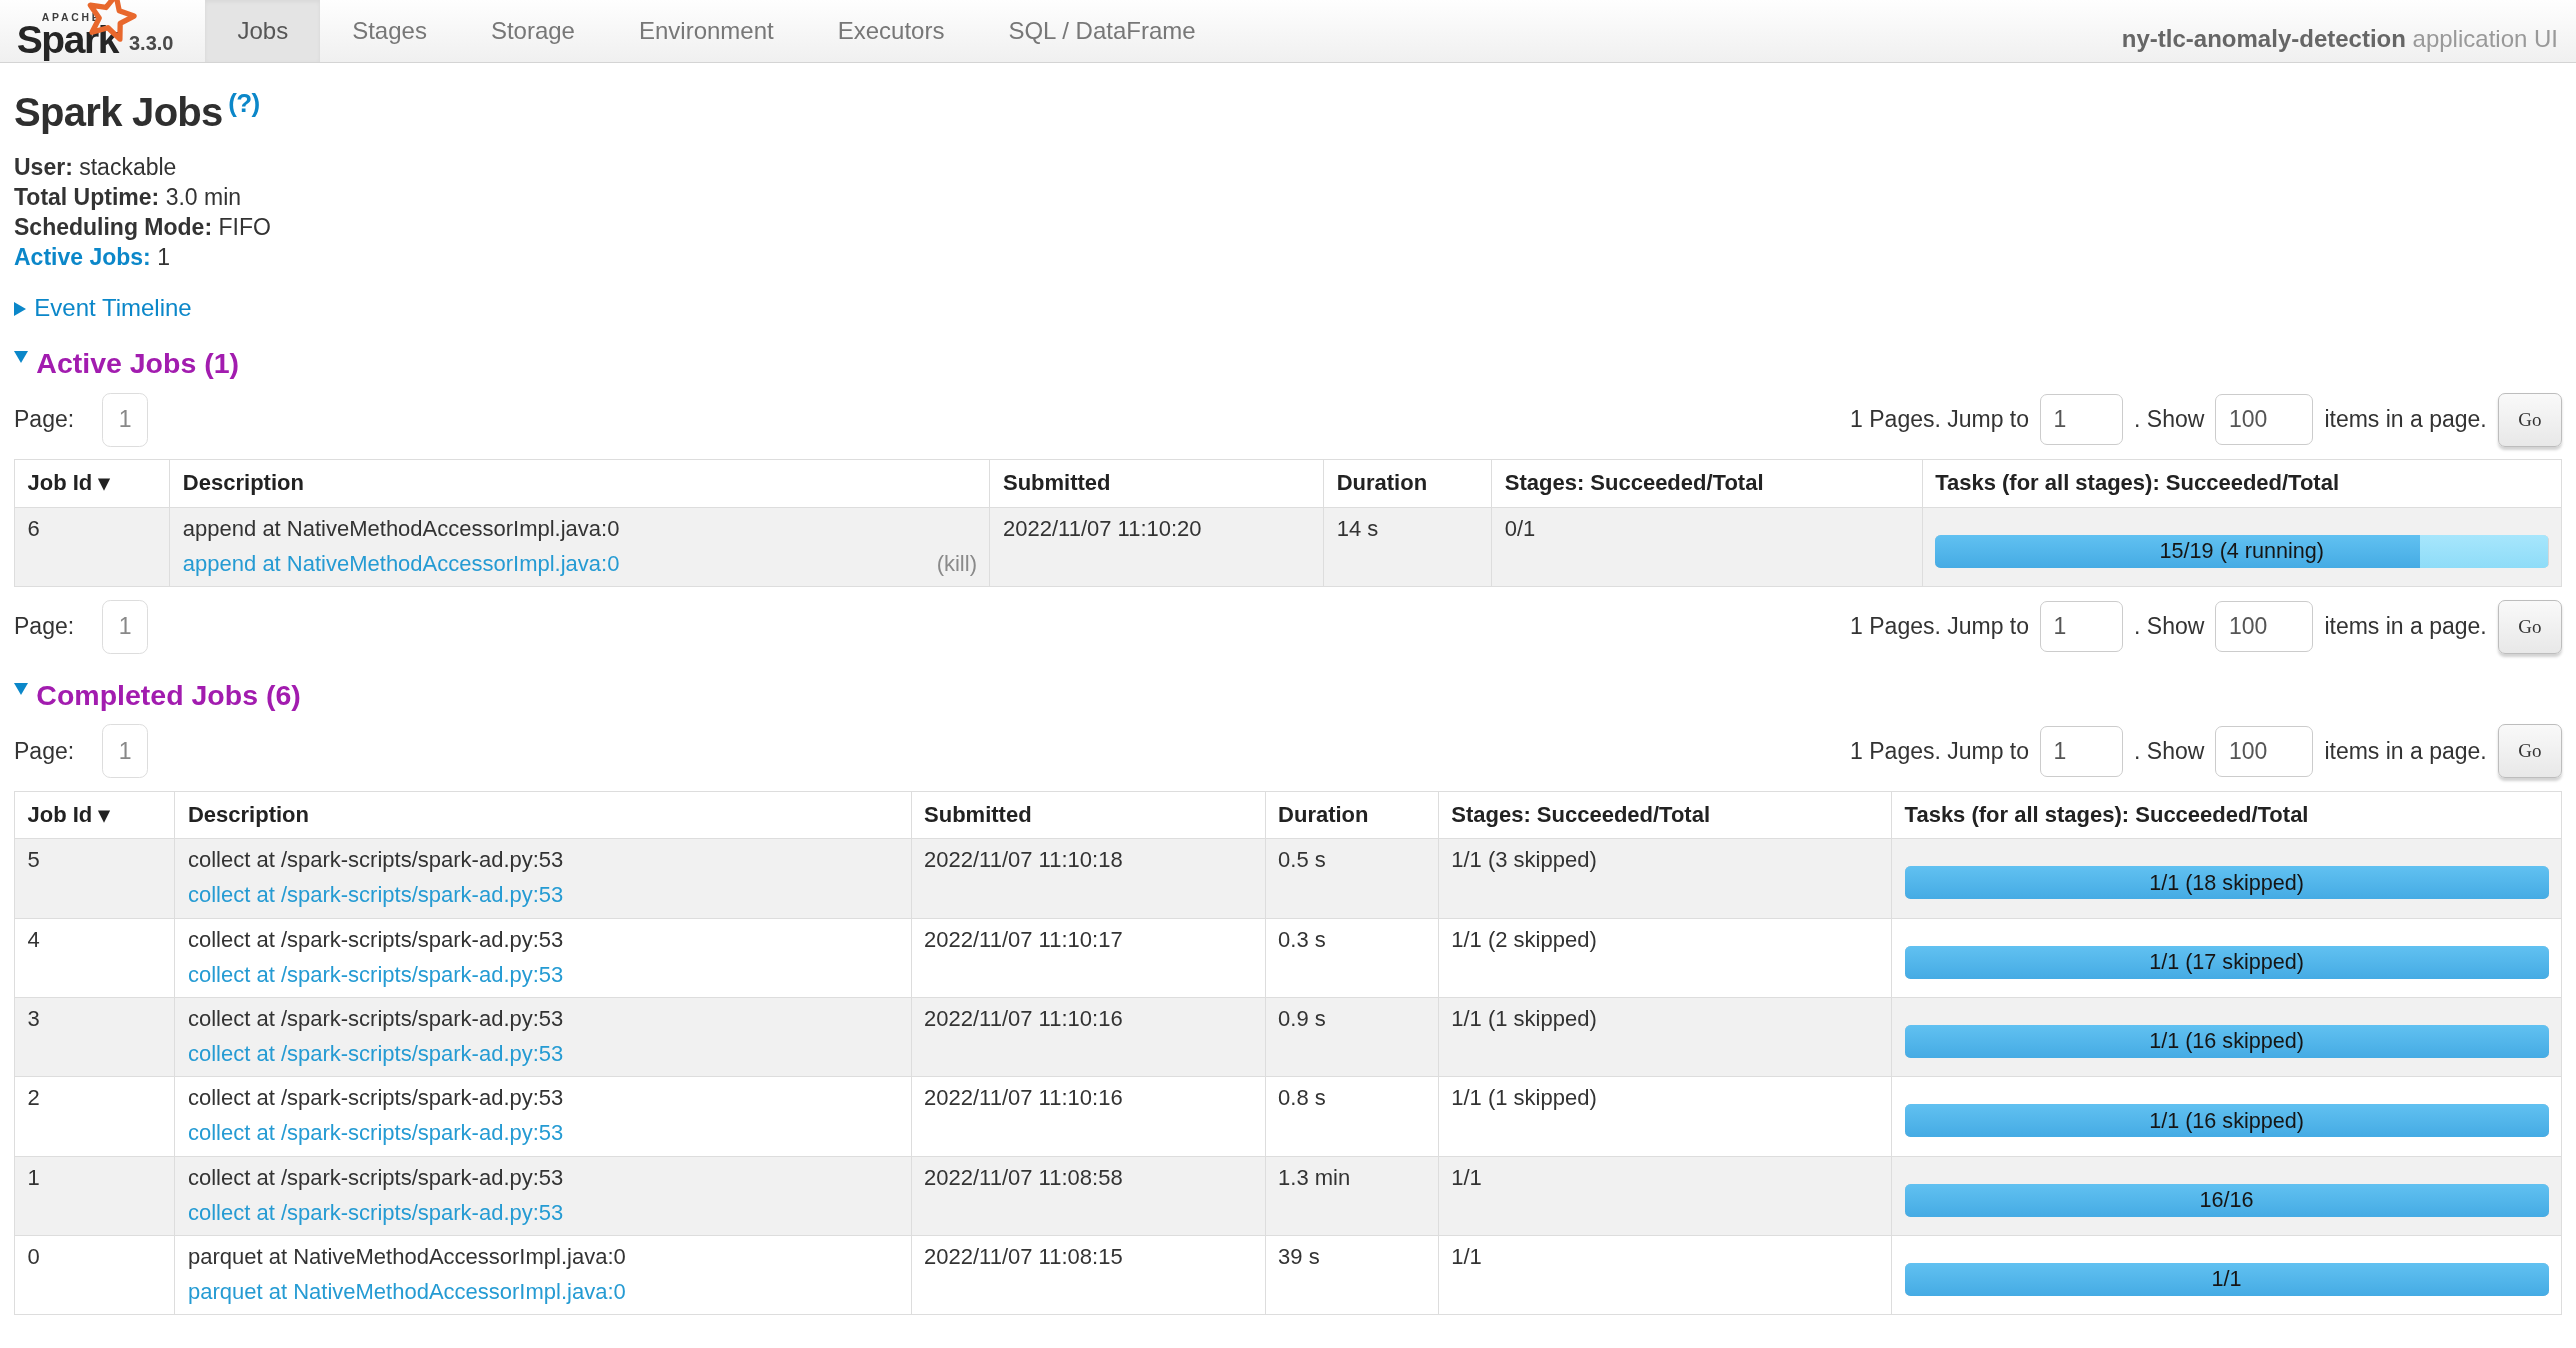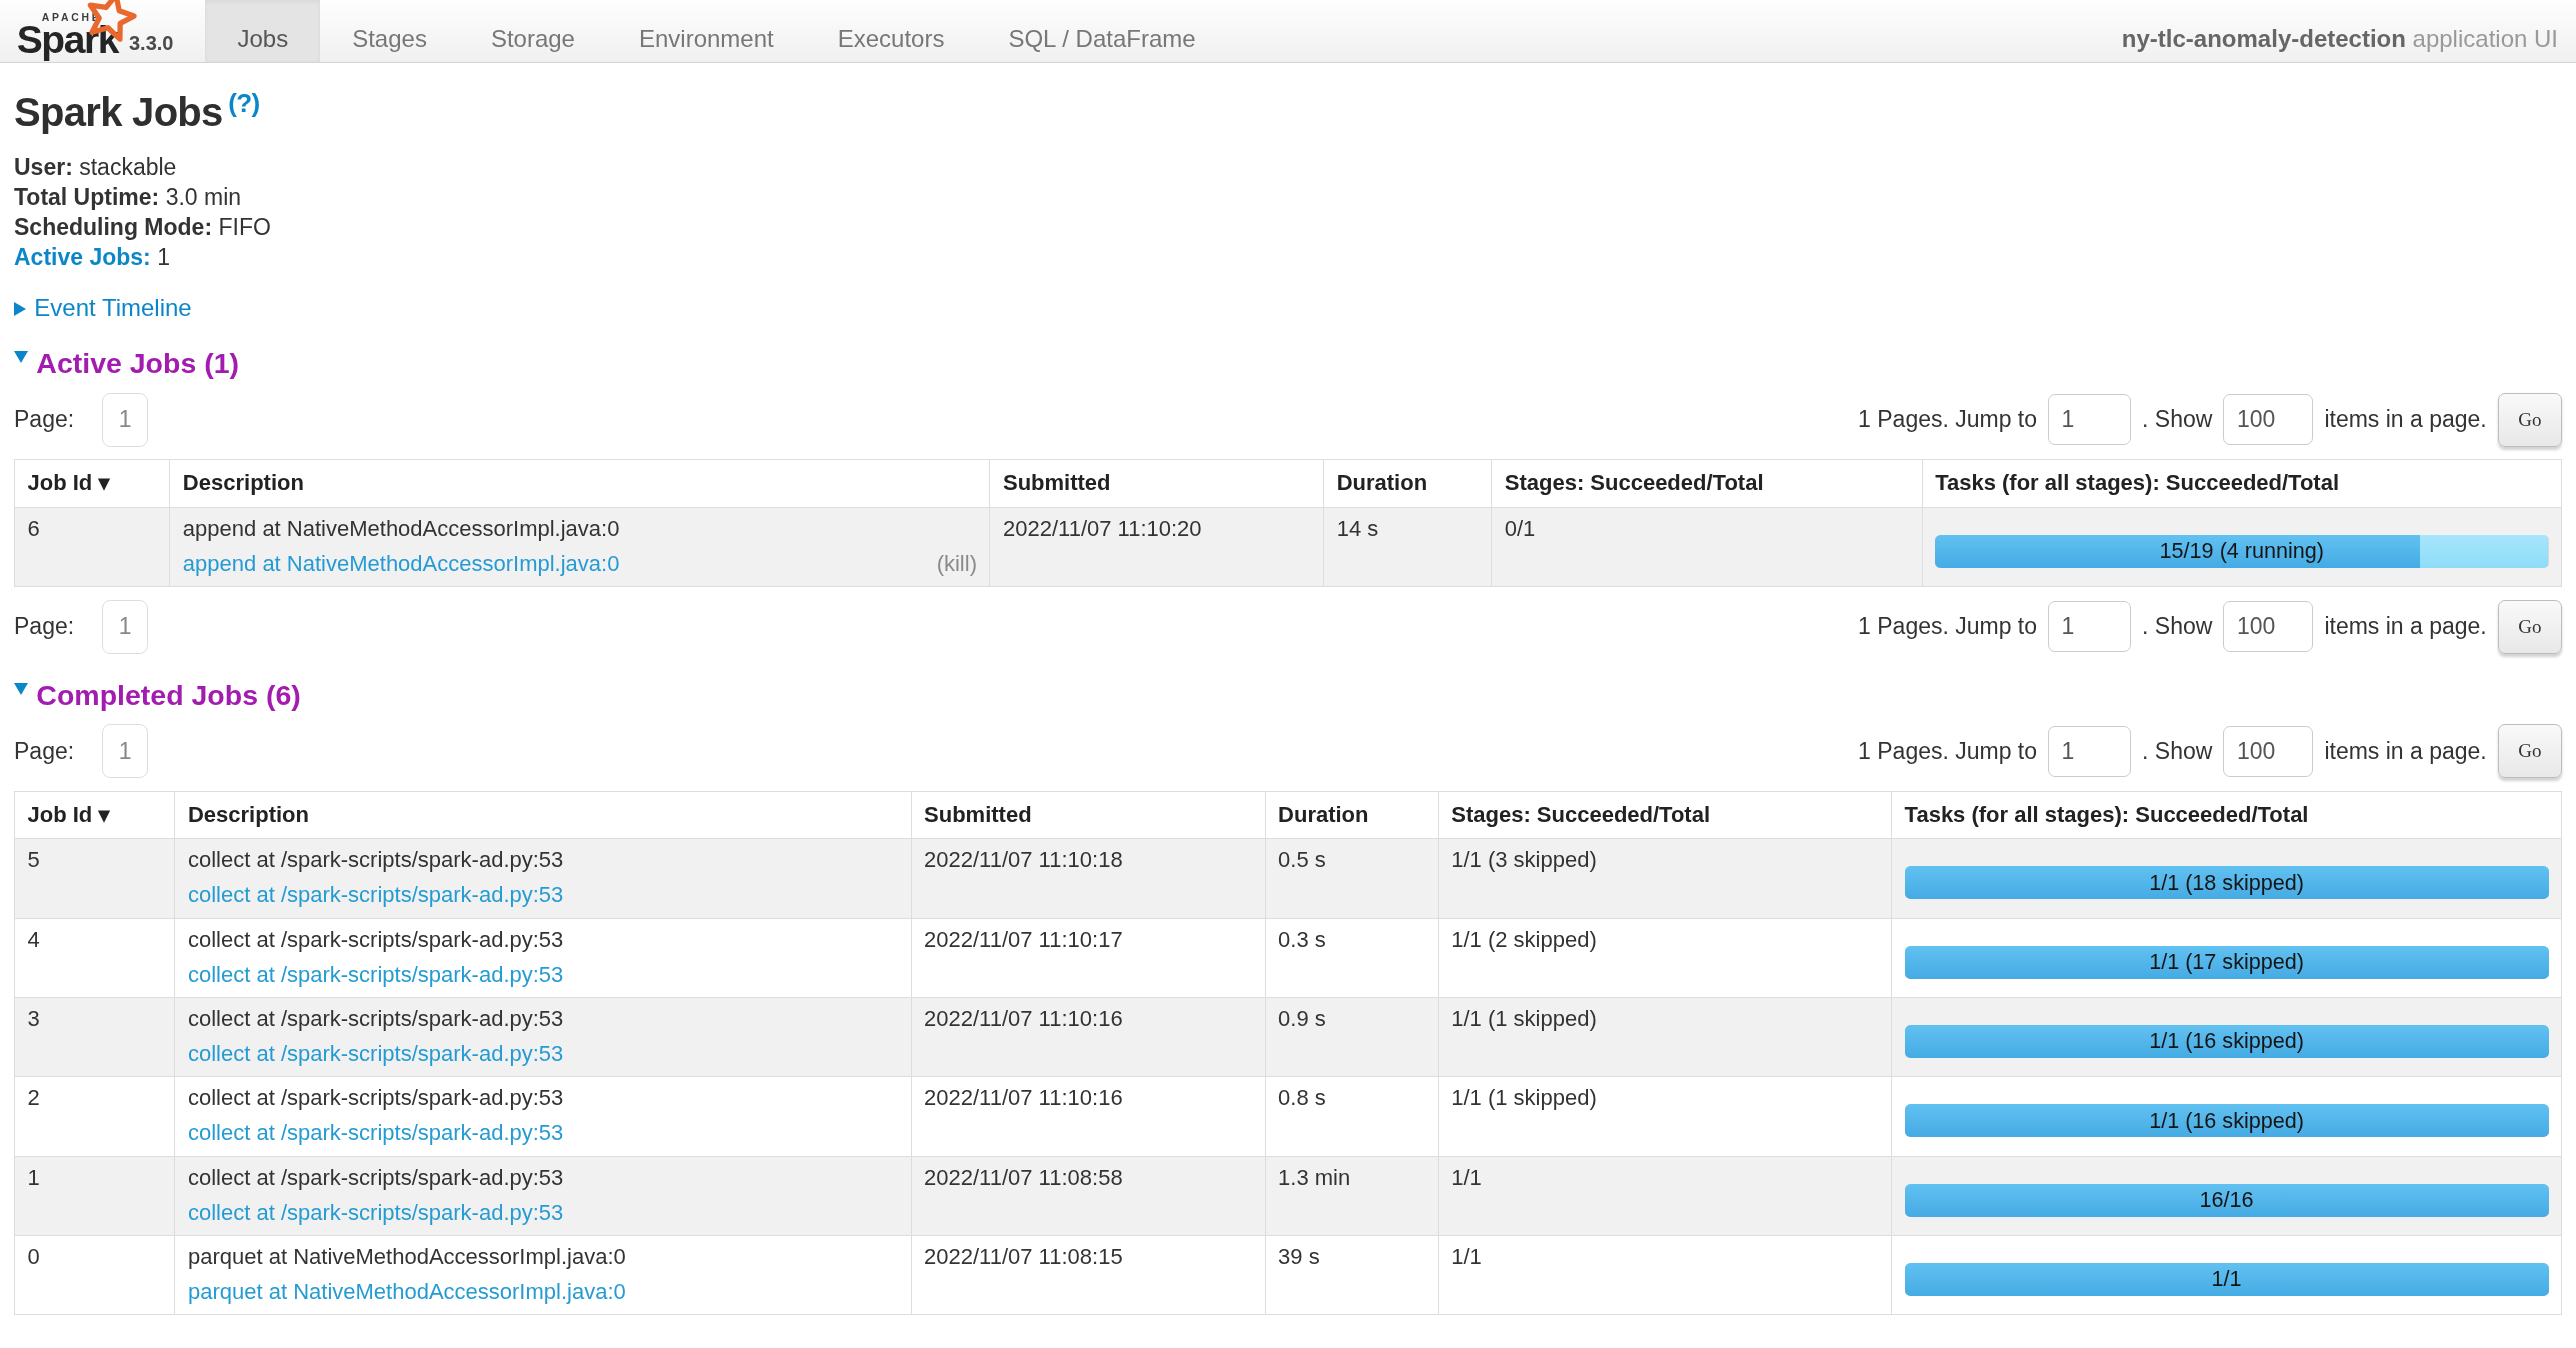--- a/index.html
+++ b/index.html
@@ -27,21 +27,21 @@
   }
   .logo-word {
     position:absolute; bottom:-5.6px; left:1.4px;
     font-size:39px; font-weight:bold; letter-spacing:-1.4px; color:#252525;
   }
   .logo-star { position:absolute; top:-11px; right:-18px; width:53px; height:53px; transform:rotate(14deg); }
   .logo-version { font-size:20px; font-weight:bold; color:#4a4a4a; margin-left:9.7px; padding-bottom:1.4px; }
 
   .tabs { display:flex; margin-left:25px; }
   .tab {
-    padding:8px 32px; line-height:61px; font-size:24px; color:#777; cursor:pointer; white-space:nowrap;
+    padding:0 32px; line-height:61px; font-size:24px; color:#777; cursor:pointer; white-space:nowrap;
   }
   .tab.active { background:#e4e4e4; color:#555; box-shadow:inset 0 1.4px 4.2px rgba(0,0,0,0.06); }
 
   .app-title {
     position:absolute; right:18px; top:7px; line-height:63px;
     font-size:24px; color:#999;
   }
   .app-title b { color:#666; }
 
   
@@ -74,21 +74,21 @@
   .page-box {
     width:46px; height:54px; border:1.4px solid #ddd; border-radius:8.3px; background:#fff;
     color:#888; display:flex; align-items:center; justify-content:center; font-size:23px;
   }
   .page-right { display:flex; align-items:center; gap:11px; font-size:23px; color:#333; white-space:nowrap; }
   input.pg {
     height:51px; border:1.4px solid #ccc; border-radius:7px;
     font-size:23px; color:#555; padding:0 12.5px; font-family:inherit; background:#fff;
   }
   .jump-input { width:83px; }
-  .show-input { width:90px; }
+  .show-input { width:98px; }
   .go-btn {
     height:54px; padding:0 19.5px; border:1.4px solid #bdbdbd; border-radius:7px;
     background:linear-gradient(#f9f9f9,#e8e8e8); font-size:19px; color:#333;
     font-family:Liberation Serif, serif; box-shadow:0 2.1px 2.8px rgba(0,0,0,0.18); cursor:pointer;
   }
 
   
   table.jobs { width:100%; border-collapse:collapse; table-layout:fixed; }
   .jobs th, .jobs td { border:1.4px solid #ddd; text-align:left; }
   .jobs th { padding:10.4px 12.5px; font-size:22px; font-weight:bold; color:#222; background:#fff; }

